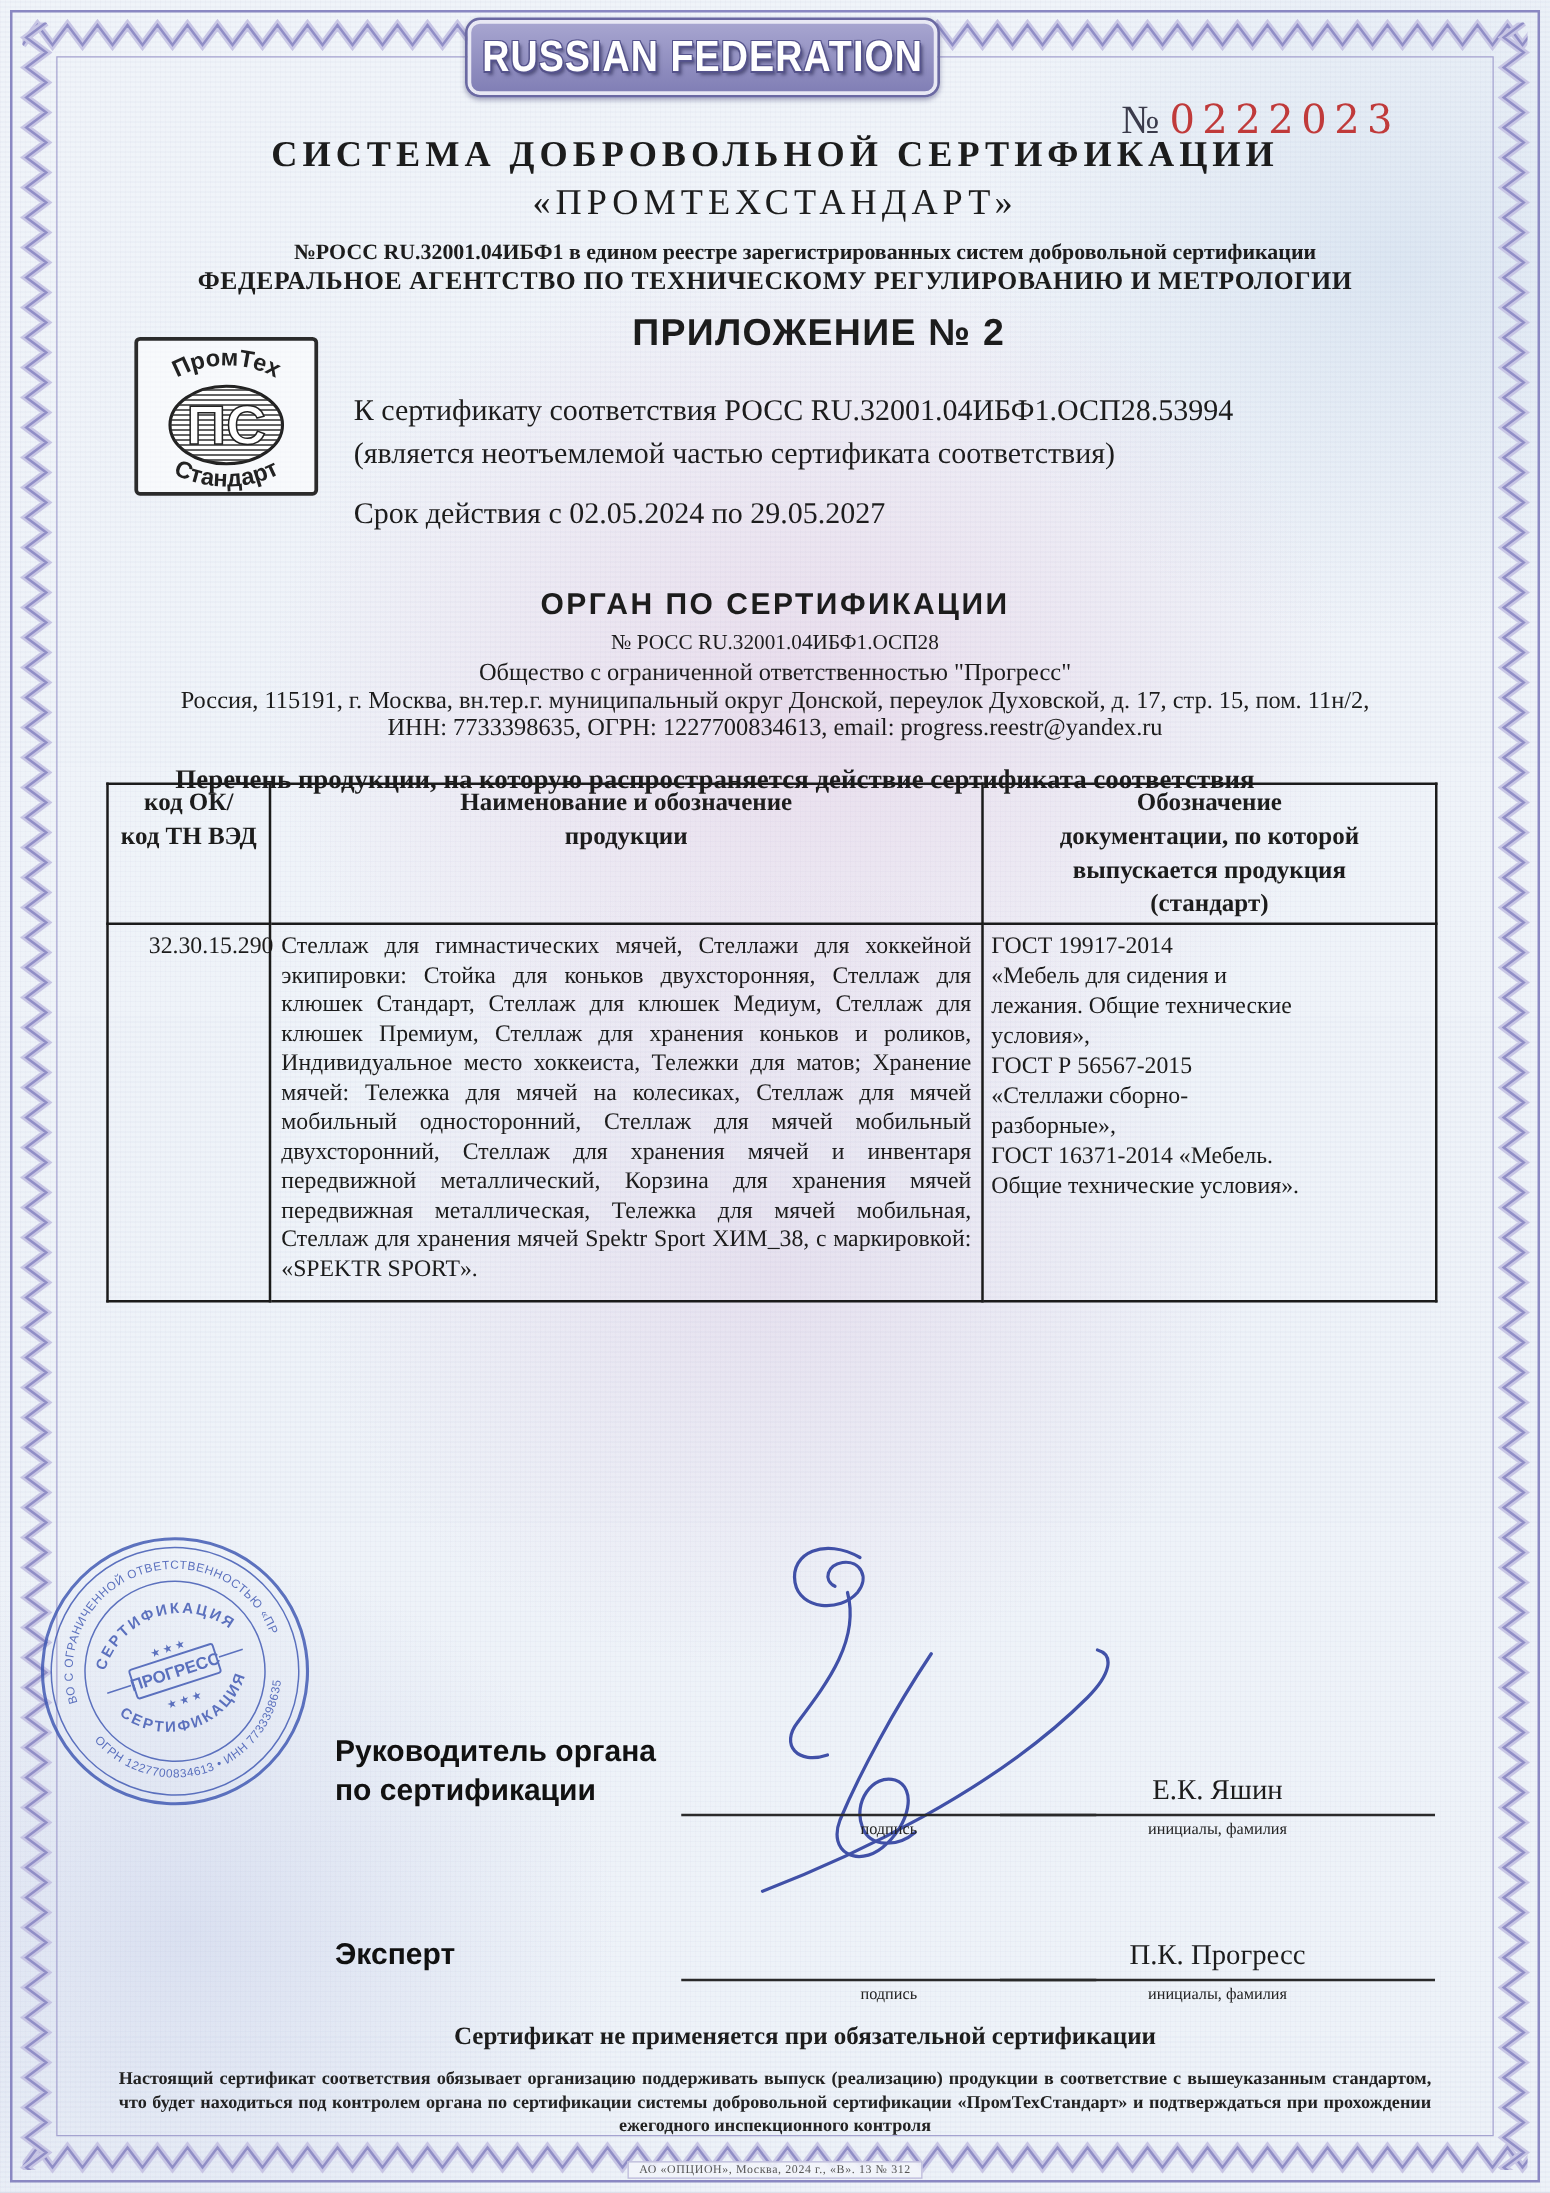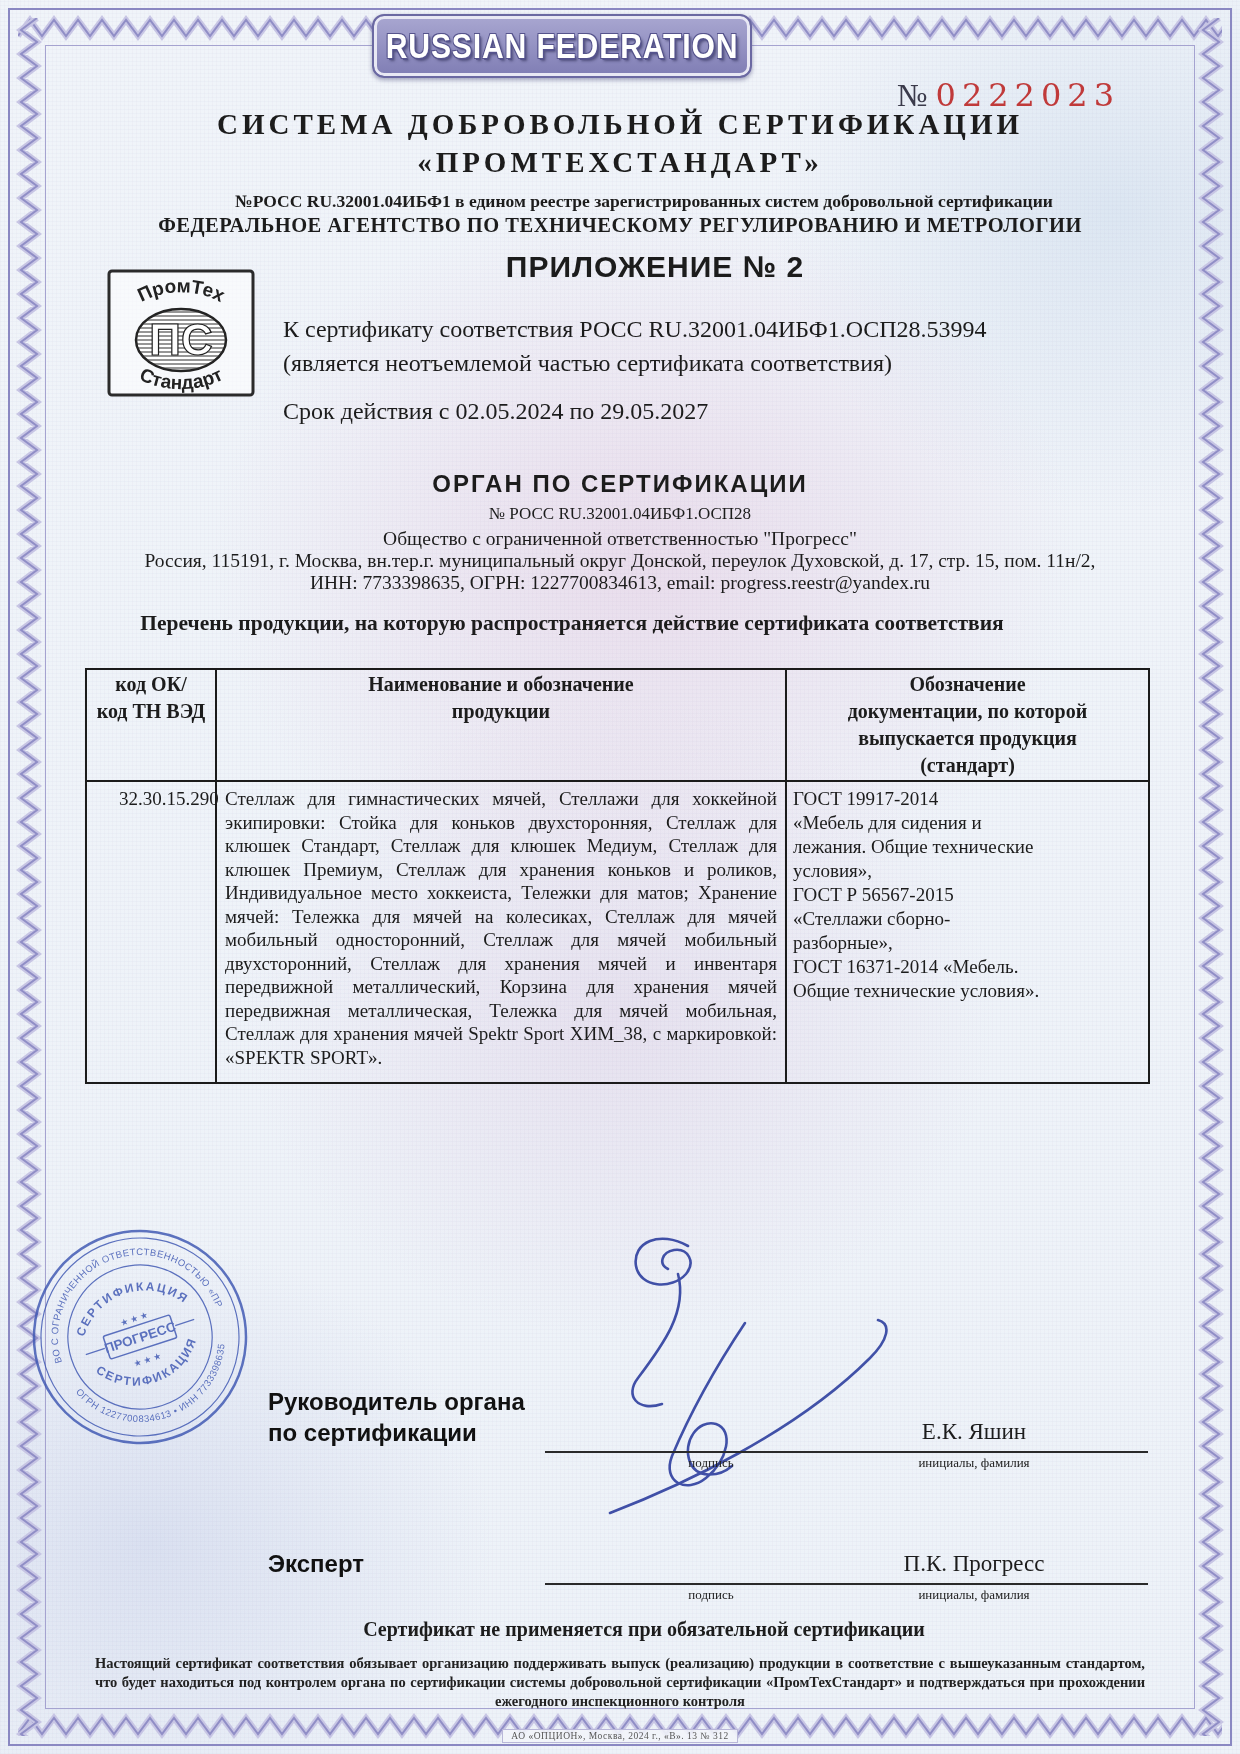--- a/index.html
+++ b/index.html
@@ -37,40 +37,40 @@
     font-family:"Liberation Sans", sans-serif;font-weight:bold;font-size:35px;letter-spacing:1px;
     color:#ffffff;transform:scaleX(.86);white-space:nowrap;
     text-shadow:1.5px 1.5px 0 #55538c, -1px -1px 0 #55538c, 1px -1px 0 #55538c, -1px 1px 0 #55538c, 3px 3px 3px rgba(40,40,80,.6);
   }
 
   .serial{top:76px;left:897px;font-size:32px;white-space:nowrap;}
   .serial .mark{color:#3b3b4b;}
   .serial .digits{color:#c03a3a;letter-spacing:6px;font-family:"DejaVu Serif", serif;}
 
   .title1{top:108px;font-size:29px;font-weight:600;letter-spacing:4px;}
-  .title2{top:146px;font-size:29px;font-weight:700;letter-spacing:4px;}
+  .title2{top:146px;font-size:29px;font-weight:400;letter-spacing:4px;}
   .registry{top:191px;font-size:17.5px;font-weight:bold;margin-left:24px;}
   .agency{top:214px;font-size:20.5px;font-weight:bold;letter-spacing:.5px;}
   .annex{top:250px;font-size:30px;font-weight:bold;letter-spacing:1px;padding-left:35px;}
 
   .logo{left:106px;top:268px;width:150px;height:130px;}
 
   .certref1{left:283px;top:316px;font-size:24px;font-weight:500;}
   .certref2{left:283px;top:350px;font-size:24px;font-weight:500;}
   .validity{left:283px;top:398px;font-size:24px;font-weight:500;}
 
   .organ-h{top:470px;font-size:24px;font-weight:bold;letter-spacing:2px;}
   .organ-n{top:504px;font-size:17px;}
   .organ-c{top:528px;font-size:19.5px;}
   .organ-a{top:550px;font-size:19.5px;}
   .organ-i{top:572px;font-size:19.5px;}
 
   .products-h{top:611px;font-size:21.5px;font-weight:bold;transform:translateX(-48px);}
 
-  .tablewrap{left:85px;top:668px;width:962px;}
+  .tablewrap{left:85px;top:626px;width:962px;}
   table.cert{border-collapse:collapse;width:100%;table-layout:fixed;}
   table.cert td{border:2px solid #1b1b1b;vertical-align:top;}
   td.hdr{height:104px;vertical-align:middle;text-align:center;font-weight:bold;font-size:20px;line-height:1.35;}
   td.code{text-align:center;font-size:19px;padding-top:6px;padding-left:32px;}
   td.name{font-size:19px;line-height:1.24;padding:5px 8px 12px 8px;text-align:justify;}
   td.docs{font-size:19px;line-height:1.26;padding:5px 2px 12px 6px;}
 
   .role{font-size:24px;font-weight:bold;line-height:1.3;color:#111;}
   .role1{left:268px;top:1386px;}
   .role2{left:268px;top:1548px;}

